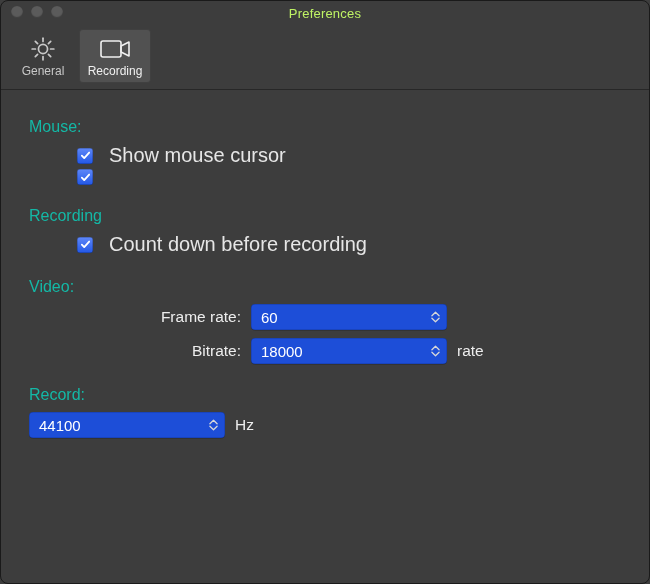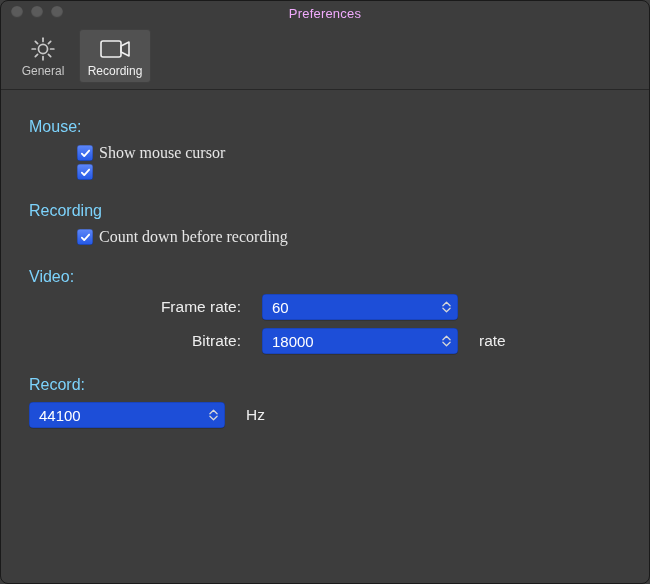--- a/index.html
+++ b/index.html
@@ -21,21 +21,21 @@
     position: relative;
   }
 
   
   .titlebar {
     height: 24px;
     display: flex;
     align-items: center;
     justify-content: center;
     position: relative;
-    color: #f0abfc;
+    color: #bef264;
     font-size: 13px;
     letter-spacing: .2px;
   }
   .traffic-lights {
     position: absolute;
     left: 10px; top: 5px;
     display: flex;
     gap: 8px;
   }
   .traffic-lights .dot {
@@ -72,50 +72,48 @@
   }
   .toolbar-item .ico { height: 28px; display: flex; align-items:center; justify-content:center; }
   .toolbar-item .label { margin-top: 1px; }
 
   
   .content {
     padding: 22px 28px;
   }
   .section-title {
     font-size: 16px;
-    color: #7dd3fc;
+    color: #14b8a6;
     margin: 22px 0 8px 0;
   }
   .section-title:first-child { margin-top: 6px; }
 
   .check-row {
     display: flex;
     align-items: center;
-    gap: 6px;
+    gap: 16px;
     margin: 2px 0 2px 48px;
-    font-size: 16px;
-    font-family: Liberation Serif, serif;
+    font-size: 20px;
   }
   .checkbox {
     width: 16px; height: 16px;
     border-radius: 3px;
     background: linear-gradient(#5f88f9, #2257e6);
     display: flex; align-items: center; justify-content: center;
     color: #fff;
     box-shadow: inset 0 0 0 .5px rgba(0,0,0,.4);
     flex-shrink: 0;
   }
   .checkbox svg { width: 11px; height: 11px; }
 
   
   .field-row {
     display: flex;
     align-items: center;
     margin: 3px 0;
-    gap: 11px;
   }
   .field-label {
     width: 222px;
     text-align: right;
     padding-right: 10px;
     font-size: 15.5px;
     color: #ededed;
   }
   .select {
     position: relative;

